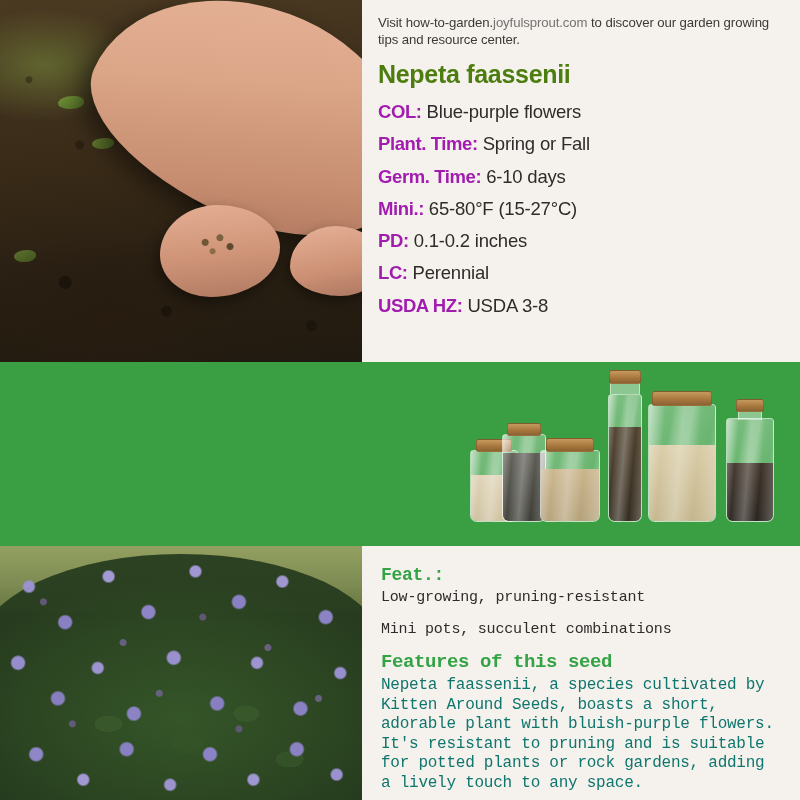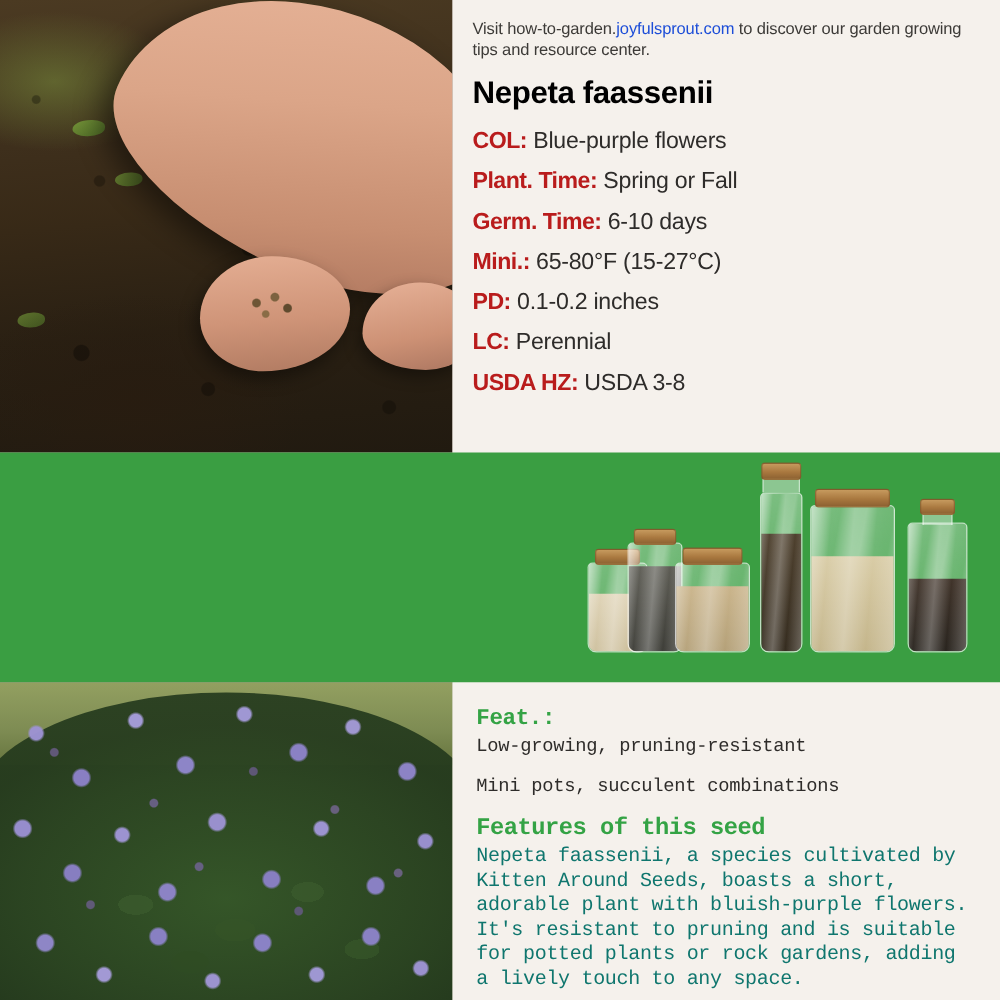--- a/index.html
+++ b/index.html
@@ -45,44 +45,44 @@
     padding: 14px 18px 0 16px;
   }
 
   .site-line {
     font-size: 13.2px;
     line-height: 17px;
     color: #3c3a37;
     letter-spacing: -0.1px;
   }
   .site-line .brand {
-    color: #1d4ed8;
+    color: #737373;
   }
 
   .species-name {
     margin-top: 11px;
     font-size: 25px;
     font-weight: bold;
-    color: #000000;
+    color: #4d7c0f;
     letter-spacing: -0.3px;
     line-height: 30px;
   }
 
   .spec-list {
     margin-top: 7px;
   }
   .spec-row {
     font-size: 18.5px;
     line-height: 32.3px;
     color: #2e2c2a;
     white-space: nowrap;
     letter-spacing: -0.2px;
   }
   .spec-label {
-    color: #b91c1c;
+    color: #a21caf;
     font-weight: bold;
     letter-spacing: -0.4px;
   }
   .spec-value {
     color: #2e2c2a;
     font-weight: normal;
   }
 
   
   .green-band {

